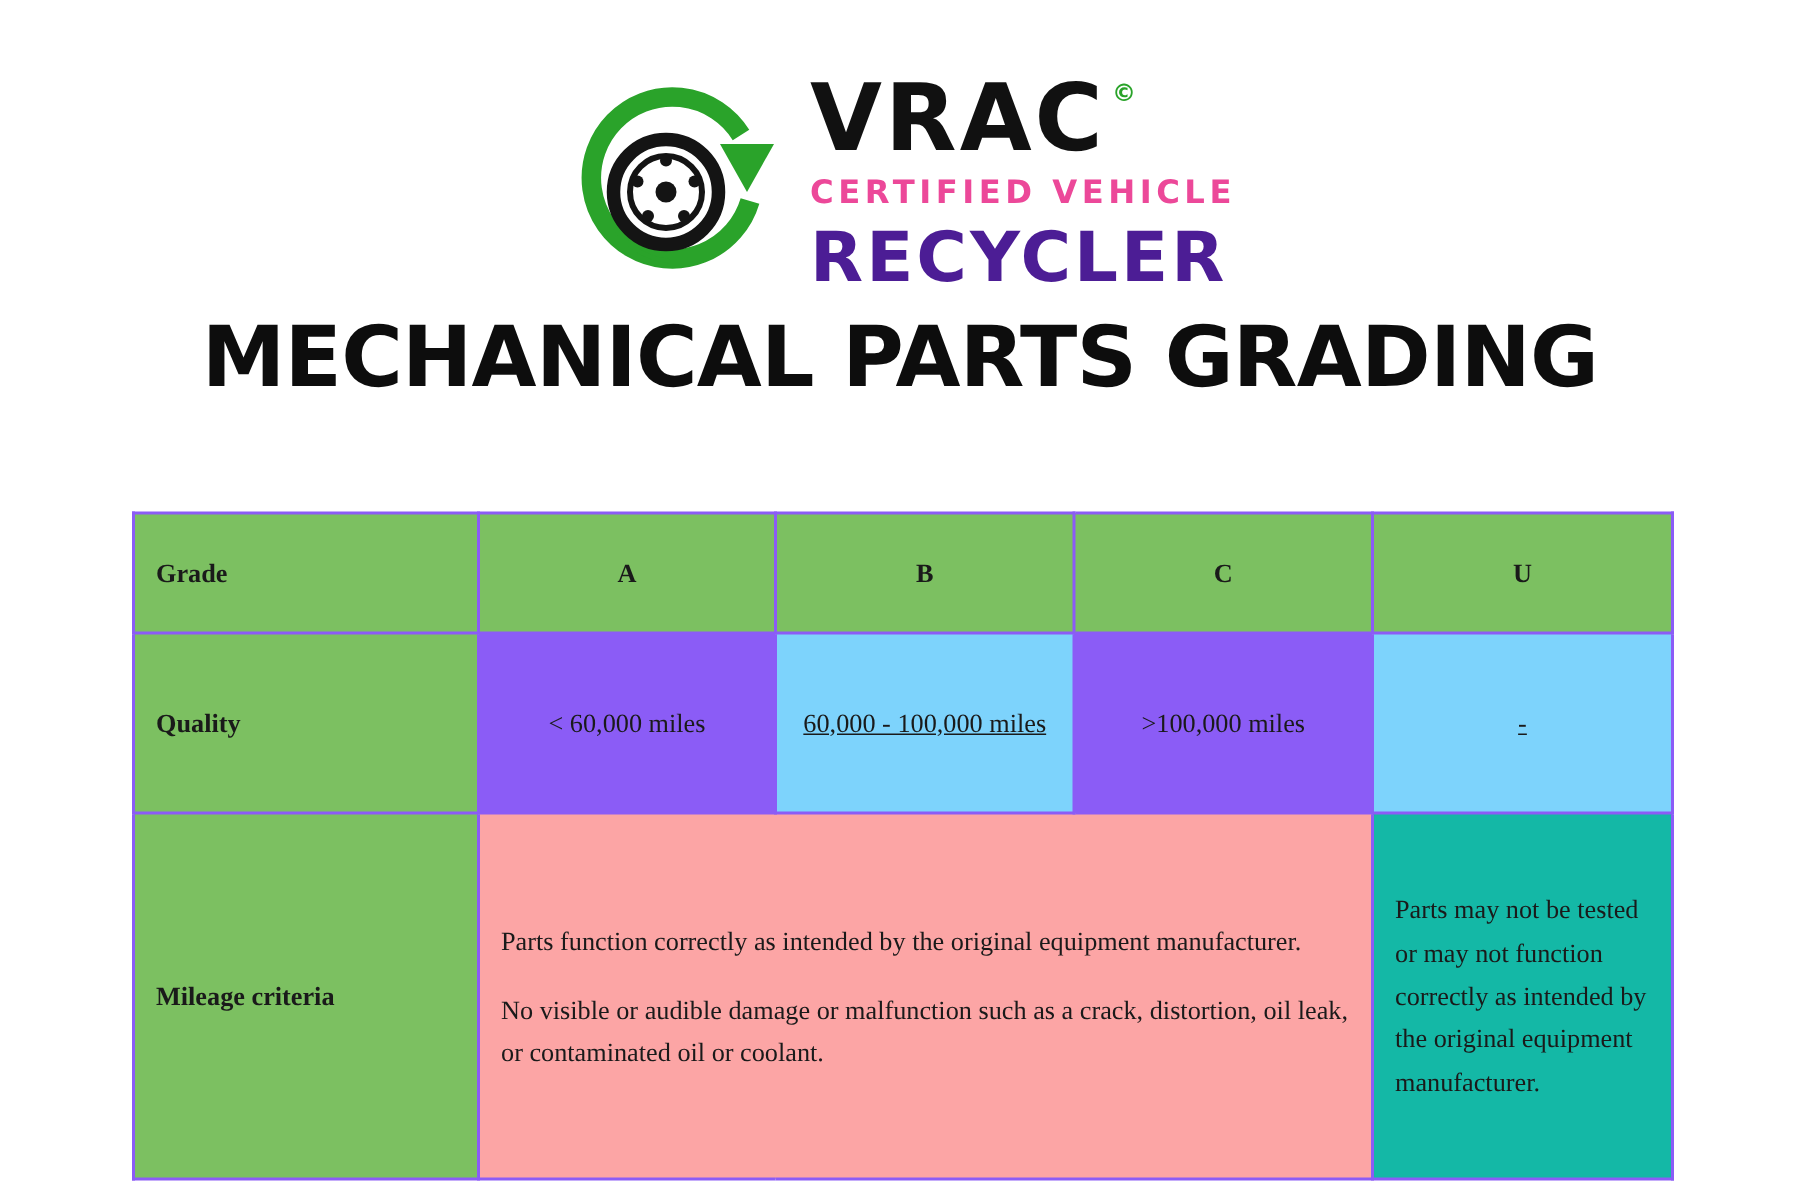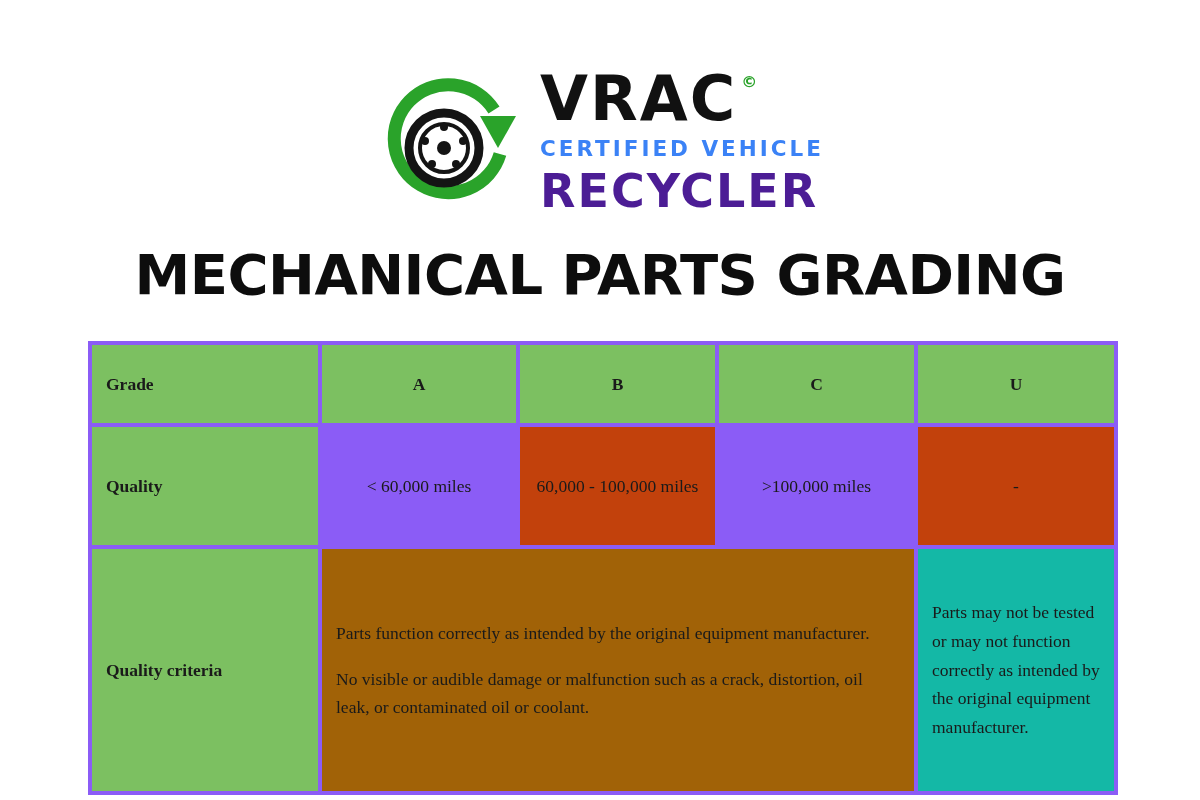--- a/index.html
+++ b/index.html
@@ -16,21 +16,20 @@
     position: relative;
   }
 
   
   .logo-block {
     width: 100%;
     padding-top: 48px;
     display: flex;
     justify-content: center;
     align-items: flex-start;
-    margin-top: 20px;
   }
   .logo {
     display: flex;
     align-items: center;
     gap: 14px;
   }
   .logo-mark {
     width: 150px;
     height: 130px;
     flex: 0 0 auto;
@@ -55,62 +54,62 @@
     font-size: 16px;
     color: #2aa32a;
     margin-left: 4px;
     margin-top: 6px;
   }
   .logo-line2 {
     font-family: "DejaVu Sans", sans-serif;
     font-weight: bold;
     font-size: 21.5px;
     letter-spacing: 3.0px;
-    color: #3b82f6;
+    color: #ec4899;
     margin-top: 8px;
   }
   .logo-line3 {
     font-family: "DejaVu Sans", sans-serif;
     font-weight: bold;
     font-size: 46px;
     letter-spacing: 2px;
     color: #4c1d95;
     margin-top: 8px;
   }
 
   
   .page-title {
     text-align: center;
     font-family: "DejaVu Sans", sans-serif;
     font-weight: bold;
     font-size: 56px;
     letter-spacing: -0.5px;
     color: #0d0d0d;
-    margin: 28px 0 0 0;
+    margin: 12px 0 0 0;
   }
 
   
   .table-wrap {
     position: absolute;
     left: 88px;
     top: 341px;
     width: 1026px;
   }
   table.grading {
     border-collapse: collapse;
     width: 100%;
     table-layout: fixed;
   }
   table.grading td {
     vertical-align: middle;
     padding: 10px 14px;
     font-family: "Liberation Serif", serif;
     font-size: 17.5px;
     color: #1a1a1a;
-    border: 4px solid #8b5cf6;
+    border: 2px solid #8b5cf6;
     margin-top: 18px;
   }
   
   .hdr td {
     background: #7cc061;
     font-family: "Liberation Sans", sans-serif;
     font-weight: bold;
     font-size: 15.5px;
     text-align: center;
     height: 58px;
@@ -126,25 +125,26 @@
     font-weight: bold;
     font-size: 15.5px;
     text-align: left;
   }
   
   td.cell {
     background: #8b5cf6;
     text-align: center;
   }
   td.cell-light {
-    background: #c2410c;
-    text-align: center;
+    background: #7dd3fc;
+    text-align: center;
+    text-decoration: underline;
   }
   td.cell-left {
-    background: #a16207;
+    background: #fca5a5;
     text-align: left;
     line-height: 1.6;
   }
   td.cell-left p {
     margin: 0 0 18px 0;
   }
   td.cell-left p:last-child {
     margin-bottom: 0;
     font-family: Liberation Serif, serif;
   }
@@ -212,21 +212,21 @@
         <td>U</td>
       </tr>
       <tr class="mileage-row">
         <td class="row-label">Quality</td>
         <td class="cell">&lt; 60,000 miles</td>
         <td class="cell-light">60,000 - 100,000 miles</td>
         <td class="cell">&gt;100,000 miles</td>
         <td class="cell-light">-</td>
       </tr>
       <tr class="quality-row">
-        <td class="row-label">Quality criteria</td>
+        <td class="row-label">Mileage criteria</td>
         <td class="cell-left" colspan="3">
           <p>Parts function correctly as intended by the original equipment manufacturer.</p>
           <p>No visible or audible damage or malfunction such as a crack, distortion, oil leak, or contaminated oil or coolant.</p>
         </td>
         <td class="cell-narrow">Parts may not be tested or may not function correctly as intended by the original equipment manufacturer.</td>
       </tr>
     </tbody>
   </table>
 </div>
 

